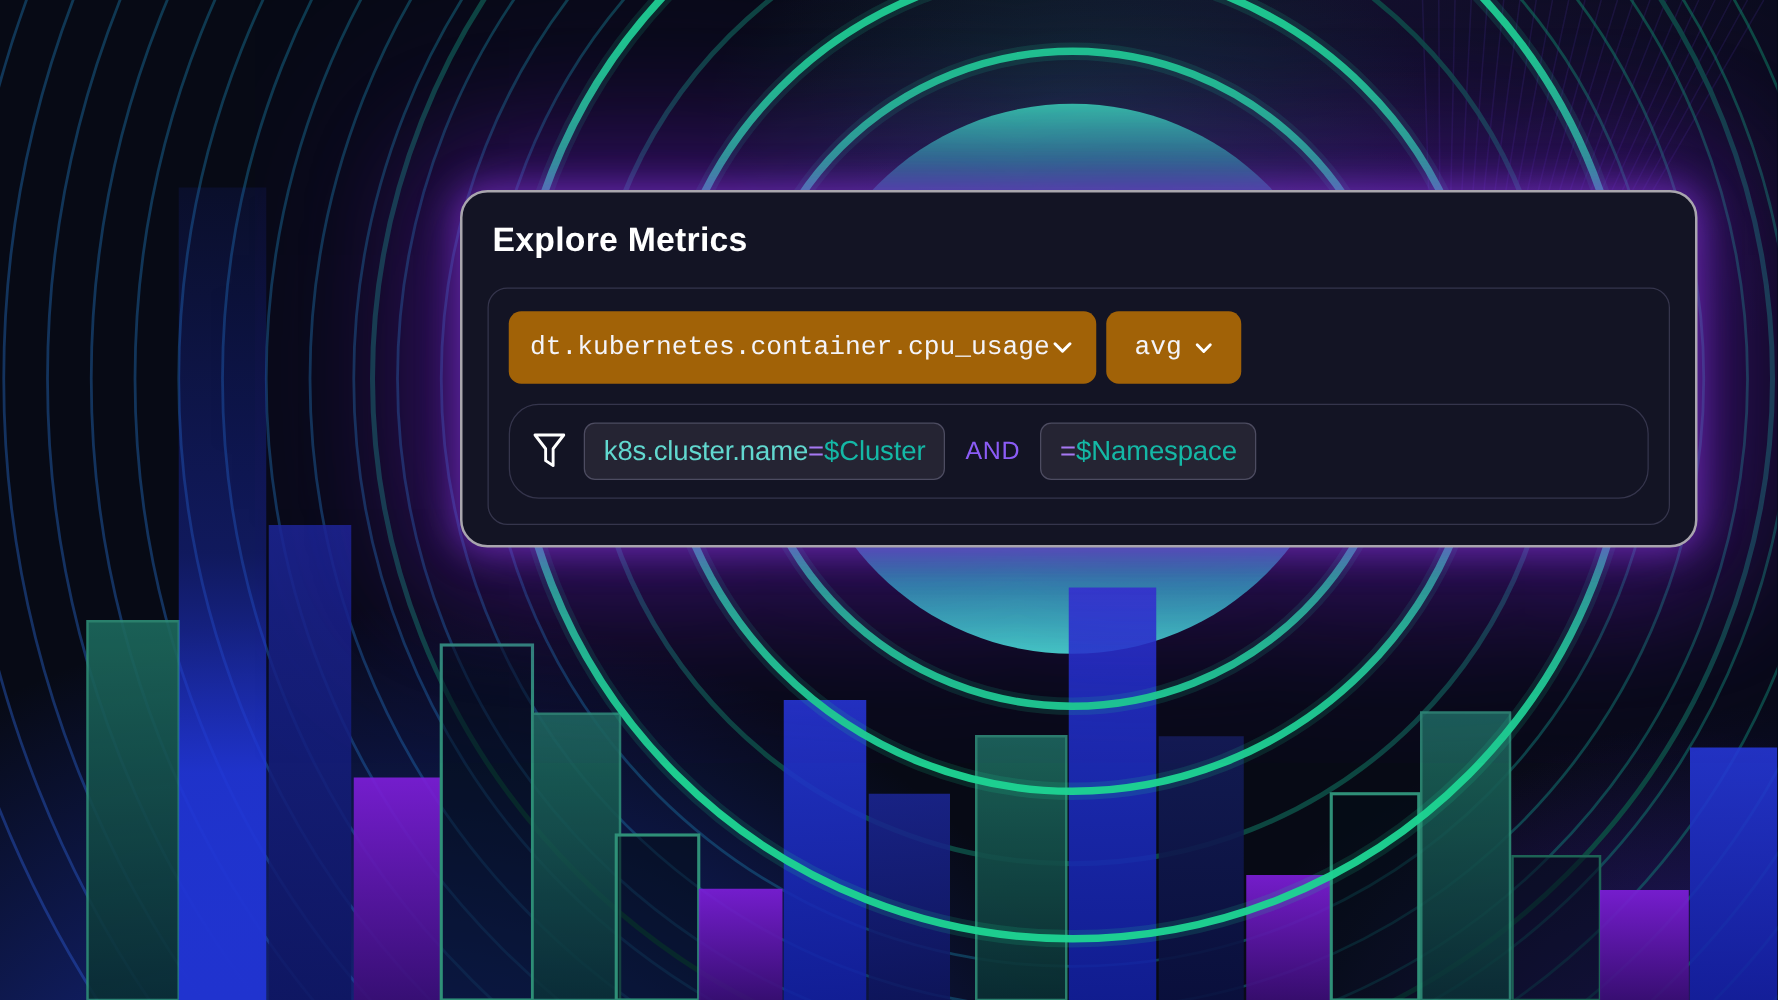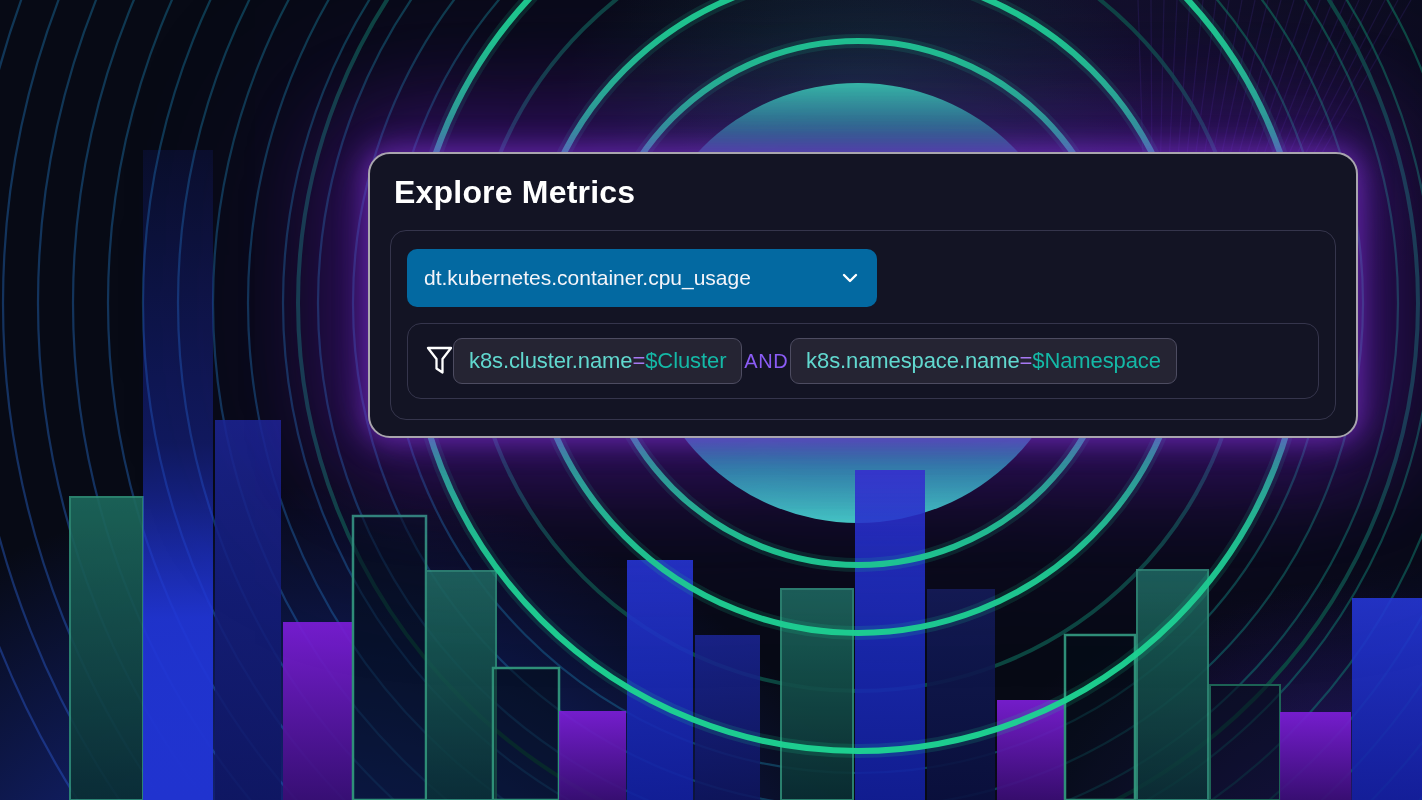--- a/index.html
+++ b/index.html
@@ -26,41 +26,41 @@
     position:absolute;left:368px;top:152px;width:990px;height:286px;
     box-sizing:border-box;border:2px solid #a9a6ae;border-radius:22px;
     background:#131424;
     box-shadow:
       0 0 28px 4px rgba(153,62,245,.50),
       0 0 90px 30px rgba(104,28,196,.40),
       0 0 180px 70px rgba(80,20,160,.22);
     padding:16px 20px 20px;
   }
   .panel h1{
-    margin:6px 4px 0;font-size:32px;line-height:32px;font-weight:700;
+    margin:6px 4px 0;font-size:27px;line-height:32px;font-weight:700;
     color:#ffffff;letter-spacing:.2px;
   }
   .query-box{
     box-sizing:border-box;margin-top:22px;height:190px;
     border:1.5px solid #35354c;border-radius:16px;
     padding:18px 16px;
   }
   .selects-row{display:flex;gap:8px;height:58px;}
   .select{
     box-sizing:border-box;height:58px;border:none;border-radius:10px;
-    background:#0369a1;color:#f4f4f9;font-family:Liberation Sans, sans-serif;
+    background:#a16207;color:#f4f4f9;font-family:Liberation Mono, monospace;
     font-size:21px;display:flex;align-items:center;cursor:pointer;
   }
   .select.metric{width:470px;justify-content:space-between;padding:0 19px 0 17px;}
   .select.agg{width:108px;justify-content:center;gap:11px;padding:0 12px;}
   .chev{flex:none;display:block;}
   .filter-row{
     box-sizing:border-box;margin-top:16px;height:76px;
-    border:1.5px solid #35354c;border-radius:14px;
-    display:flex;align-items:center;padding:0 14px;
+    border:1.5px solid #35354c;border-radius:24px;
+    display:flex;align-items:center;padding:0 14px;gap:14px;
   }
   .funnel{flex:none;margin-left:4px;}
   .pill{
     box-sizing:border-box;height:46px;border-radius:9px;
     background:#252433;border:1.5px solid #4d4c61;
     display:flex;align-items:center;padding:0 15px;
     font-size:22px;letter-spacing:-.1px;white-space:nowrap;cursor:pointer;
   }
   .pill .key{color:#61d8cf;}
   .pill .op{color:#a678f2;}
@@ -196,36 +196,41 @@
 
   <div class="query-box">
 
     <div class="selects-row">
       <button class="select metric">
         <span>dt.kubernetes.container.cpu_usage</span>
         <svg class="chev" width="16" height="10" viewBox="0 0 16 10">
           <path d="M2 2 L8 8 L14 2" fill="none" stroke="#ffffff" stroke-width="2.4" stroke-linecap="round" stroke-linejoin="round"></path>
         </svg>
       </button>
+      <button class="select agg">
+        <span>avg</span>
+        <svg class="chev" width="14" height="9" viewBox="0 0 16 10">
+          <path d="M2 2 L8 8 L14 2" fill="none" stroke="#ffffff" stroke-width="2.6" stroke-linecap="round" stroke-linejoin="round"></path>
+        </svg>
+      </button>
     </div>
 
     <div class="filter-row">
       <svg class="funnel" width="27" height="31" viewBox="0 0 27 31">
         <path d="M2 2 H25 L16.5 13 V26.5 L10.5 22.5 V13 Z" fill="none" stroke="#ffffff" stroke-width="2.3" stroke-linejoin="round"></path>
       </svg>
 
       <div class="pill">
         <span class="key">k8s.cluster.name</span>
           <span class="op">=</span>
           <span class="val">$Cluster</span>
       </div>
 
       <span class="joiner">AND</span>
 
       <div class="pill">
-        <span class="key">k8s.namespace.name</span>
           <span class="op">=</span>
           <span class="val">$Namespace</span>
       </div>
     </div>
 
   </div>
 </div>
 
 </body></html>

